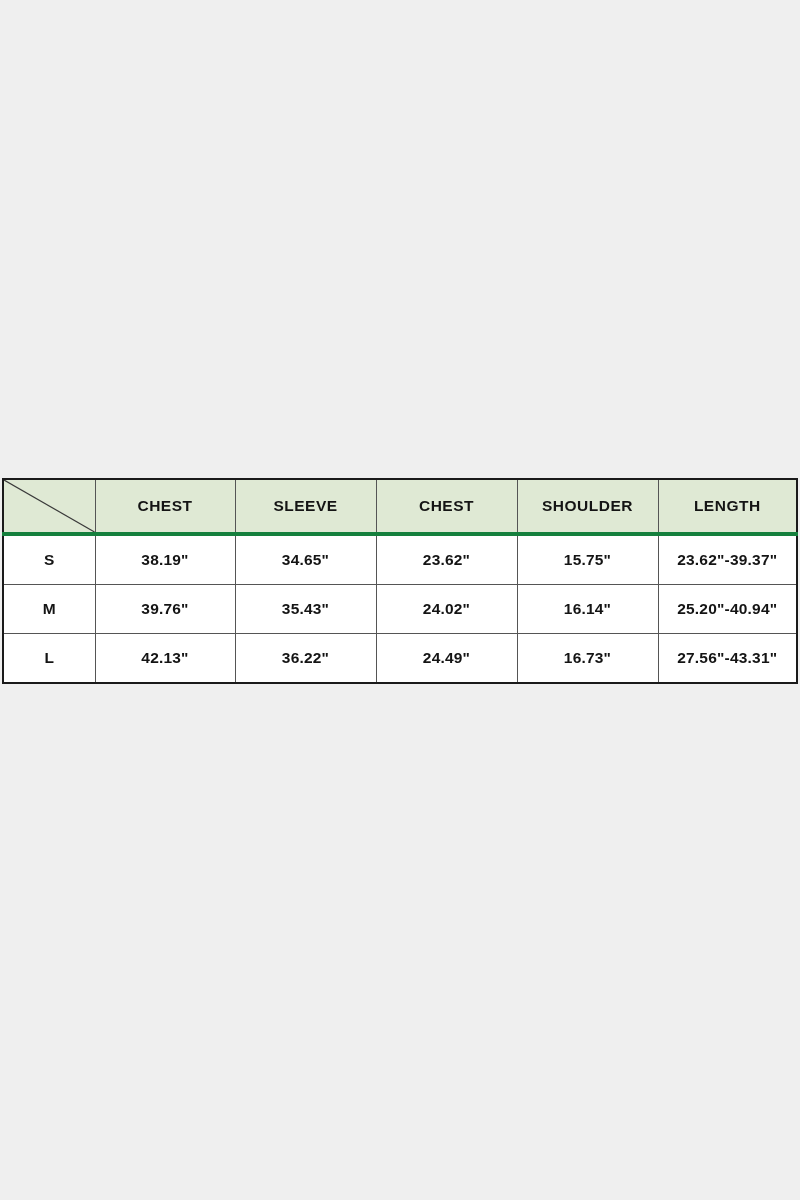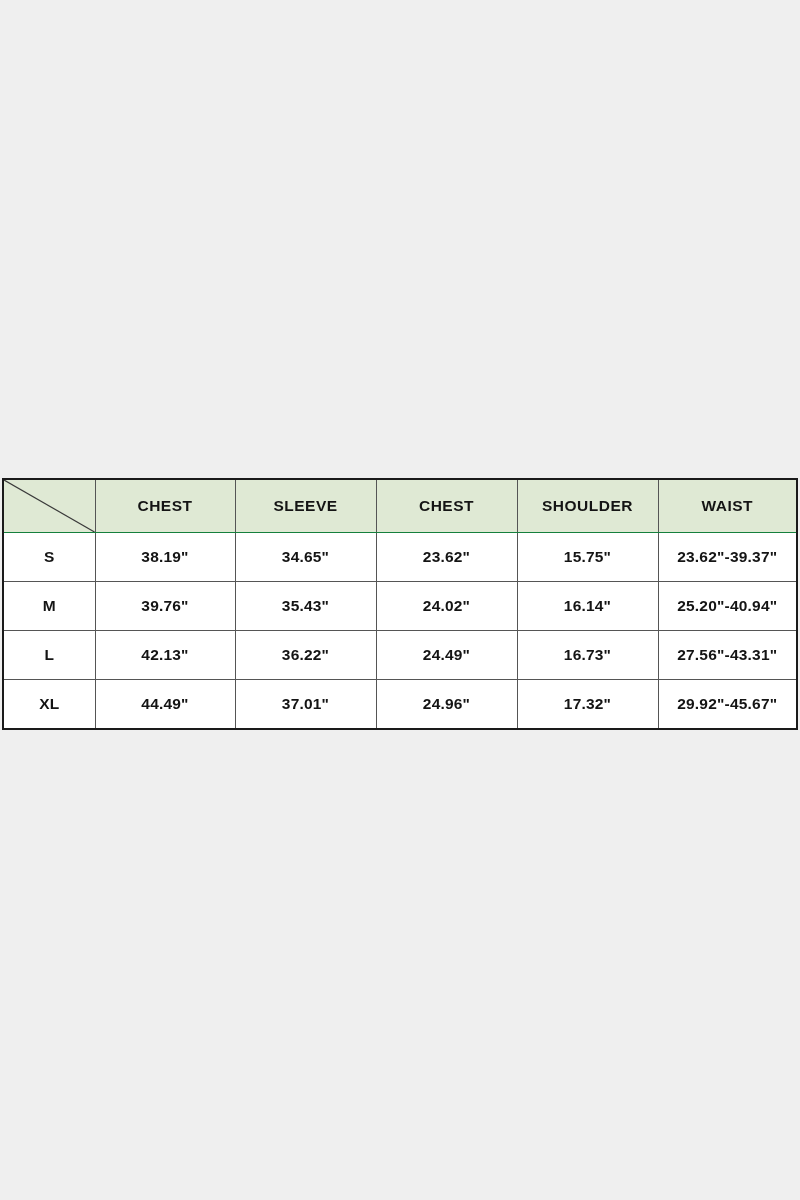--- a/index.html
+++ b/index.html
@@ -48,21 +48,21 @@
   col.c-col      { width: 140px; }
   col.c-col3     { width: 141px; }
   col.c-last     { width: 139px; }
 
   tr.header-row th {
     height: 52px;
     background: #dfe9d4;
     font-size: 15.5px;
     font-weight: bold;
     letter-spacing: 0.5px;
-    border-bottom: 1px solid #15803d;
+    border-bottom: 4px solid #15803d;
   }
 
   th.corner-cell {
     background: #ffffff;
     position: relative;
     padding: 0;
     overflow: hidden;
   }
   th.corner-cell svg {
     display: block;
@@ -109,21 +109,21 @@
       <tr class="header-row">
         <th class="corner-cell">
           <svg viewBox="0 0 92 52" preserveAspectRatio="none">
             <line x1="0" y1="0" x2="92" y2="52" stroke="#3a3a3a" stroke-width="1.2" vector-effect="non-scaling-stroke"></line>
           </svg>
         </th>
         <th>CHEST</th>
         <th>SLEEVE</th>
         <th>CHEST</th>
         <th>SHOULDER</th>
-        <th>WAIST</th>
+        <th>LENGTH</th>
       </tr>
     </thead>
     <tbody>
       <tr>
         <td class="size-label">S</td>
         <td class="measure">38.19"</td>
         <td class="measure">34.65"</td>
         <td class="measure">23.62"</td>
         <td class="measure">15.75"</td>
         <td class="measure">23.62"-39.37"</td>
@@ -137,23 +137,15 @@
         <td class="measure">25.20"-40.94"</td>
       </tr>
       <tr>
         <td class="size-label">L</td>
         <td class="measure">42.13"</td>
         <td class="measure">36.22"</td>
         <td class="measure">24.49"</td>
         <td class="measure">16.73"</td>
         <td class="measure">27.56"-43.31"</td>
       </tr>
-      <tr>
-        <td class="size-label">XL</td>
-        <td class="measure">44.49"</td>
-        <td class="measure">37.01"</td>
-        <td class="measure">24.96"</td>
-        <td class="measure">17.32"</td>
-        <td class="measure">29.92"-45.67"</td>
-      </tr>
     </tbody>
   </table>
 </div>
 
 </body></html>

